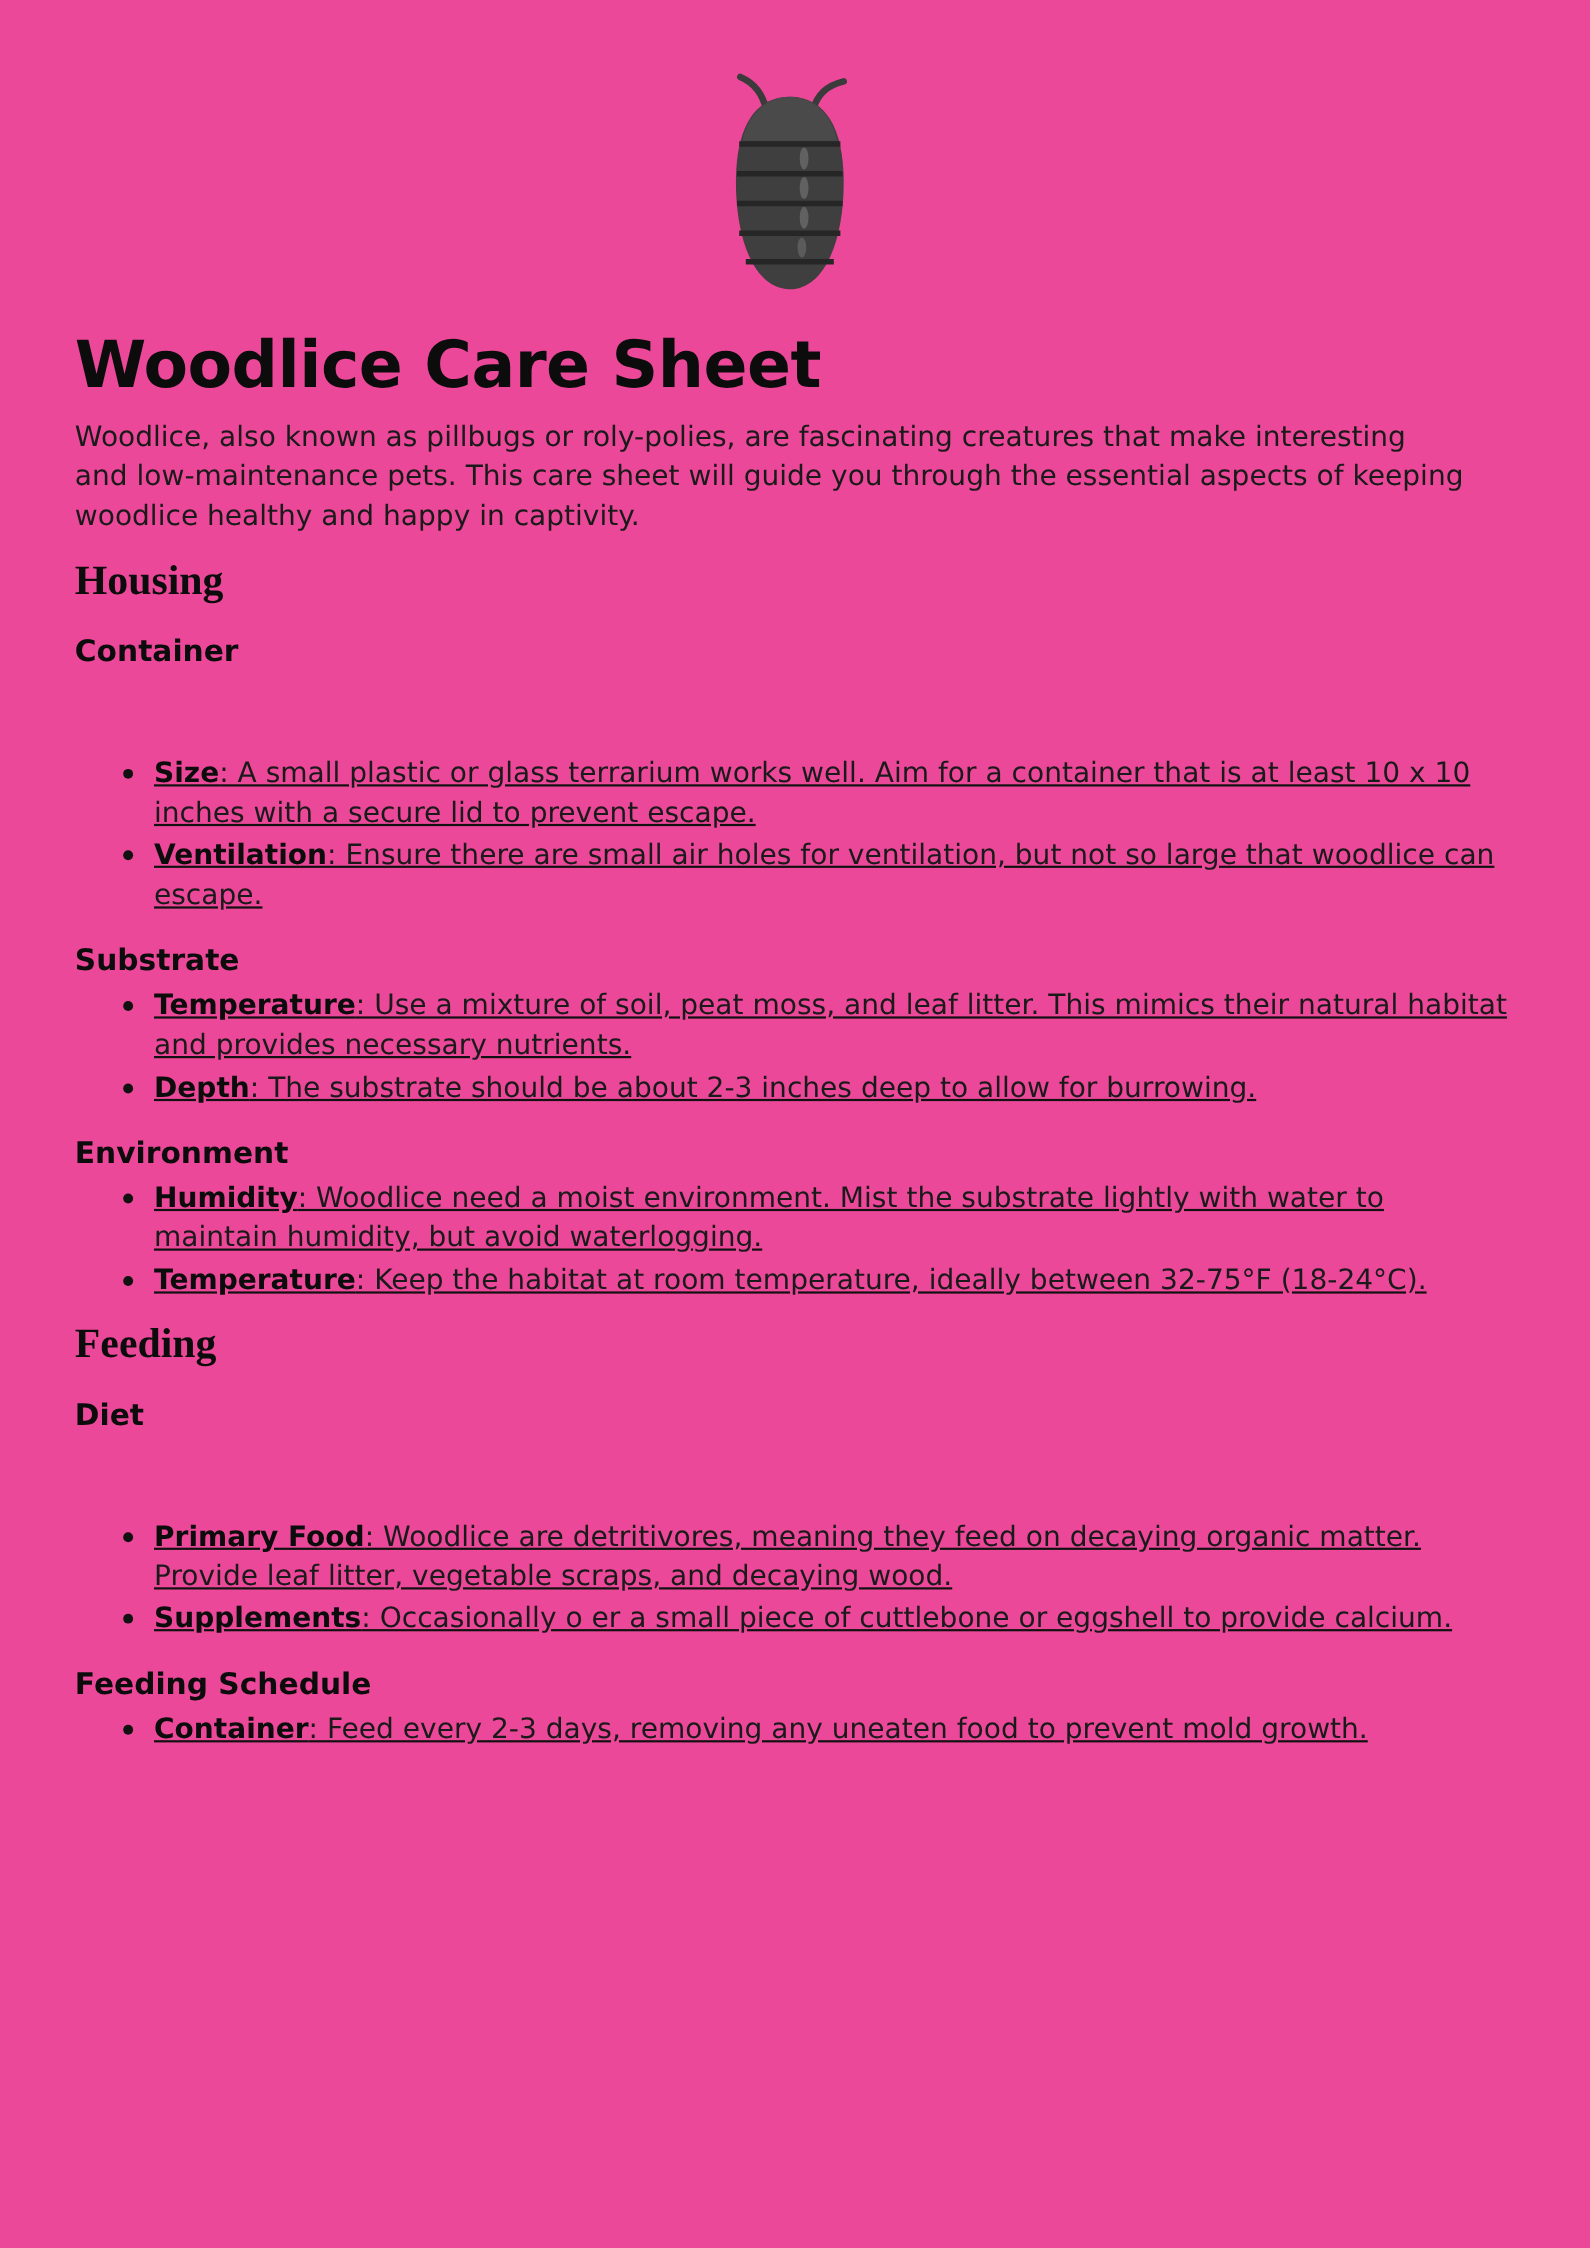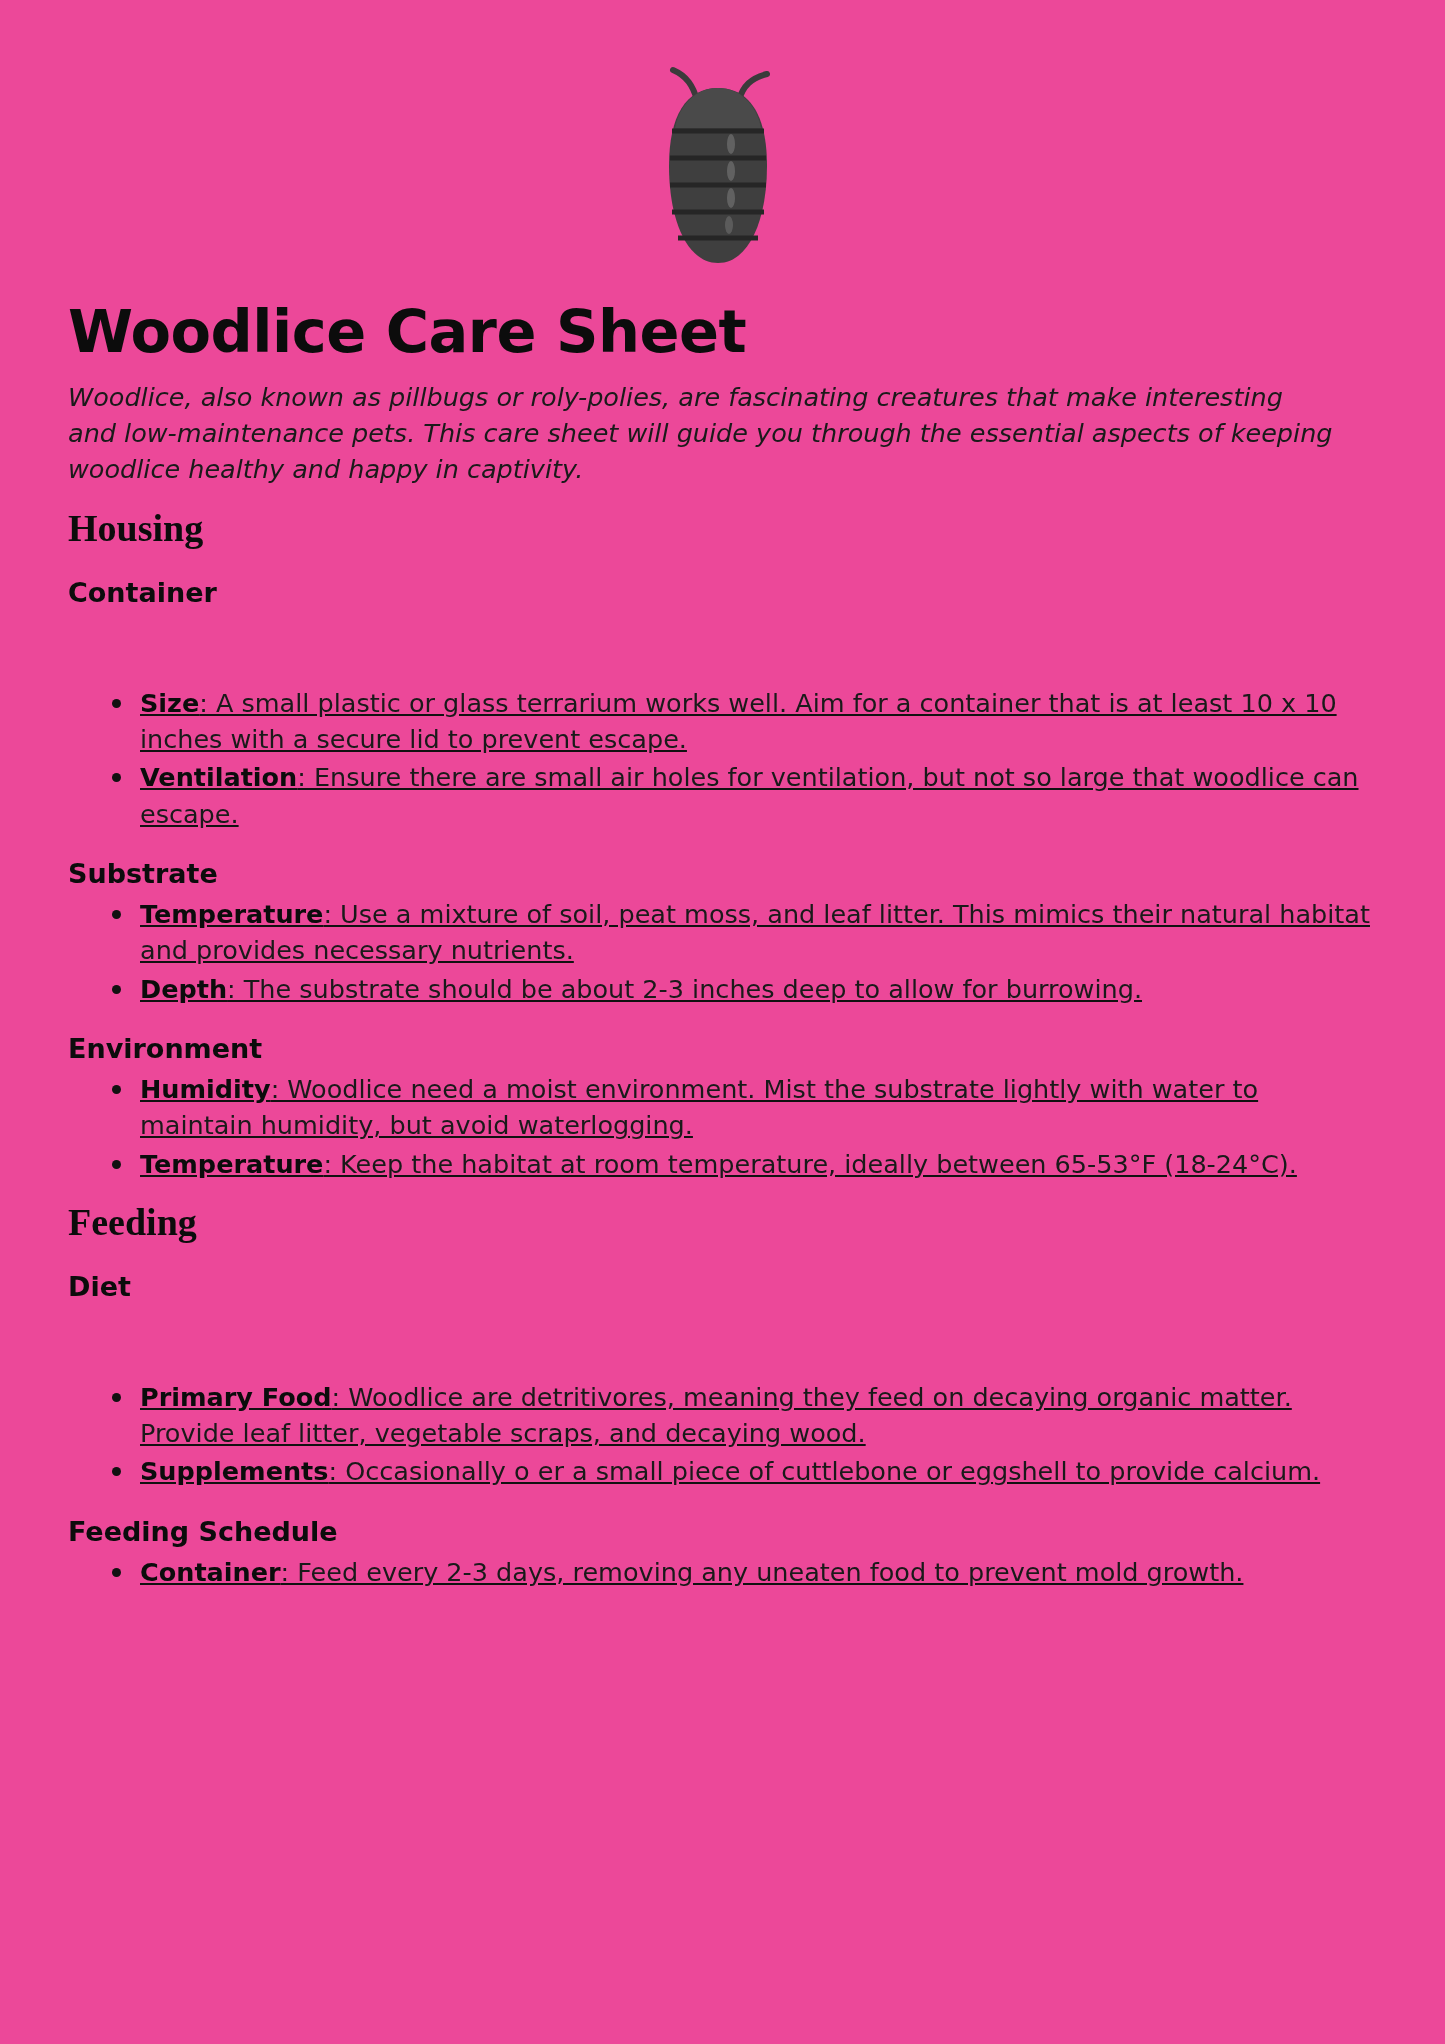--- a/index.html
+++ b/index.html
@@ -43,21 +43,20 @@
     letter-spacing: -0.5px;
     margin: 8px 0 14px 0;
     color: #0c0c0c;
   }
   p.intro {
     font-size: 25.5px;
     line-height: 1.42;
     margin: 4px 0 18px 0;
     color: #1a1a1a;
     max-width: 1265px;
-    font-style: italic;
   }
   h2.section {
     font-size: 38px;
     line-height: 1.18;
     font-weight: 700;
     margin: 16px 0 4px 0;
     color: #0c0c0c;
     font-family: Liberation Serif, serif;
   }
   h3.subsection {
@@ -147,21 +146,21 @@
     <ul class="bullets">
       <li><b>Temperature</b><span>: Use a mixture of soil, peat moss, and leaf litter. This mimics their natural habitat and provides necessary nutrients.</span></li>
       <li><b>Depth</b><span>: The substrate should be about 2-3 inches deep to allow for burrowing.</span></li>
     </ul>
   </div>
 
   <div class="sub-block">
     <h3 class="subsection">Environment</h3>
     <ul class="bullets">
       <li><b>Humidity</b><span>: Woodlice need a moist environment. Mist the substrate lightly with water to maintain humidity, but avoid waterlogging.</span></li>
-      <li><b>Temperature</b><span>: Keep the habitat at room temperature, ideally between 65-53°F (18-24°C).</span></li>
+      <li><b>Temperature</b><span>: Keep the habitat at room temperature, ideally between 32-75°F (18-24°C).</span></li>
     </ul>
   </div>
 
   <h2 class="section">Feeding</h2>
 
   <div class="sub-block">
     <h3 class="subsection">Diet</h3>
     <div class="spacer-sm"></div>
     <ul class="bullets">
       <li><b>Primary Food</b><span>: Woodlice are detritivores, meaning they feed on decaying organic matter. Provide leaf litter, vegetable scraps, and decaying wood.</span></li>

